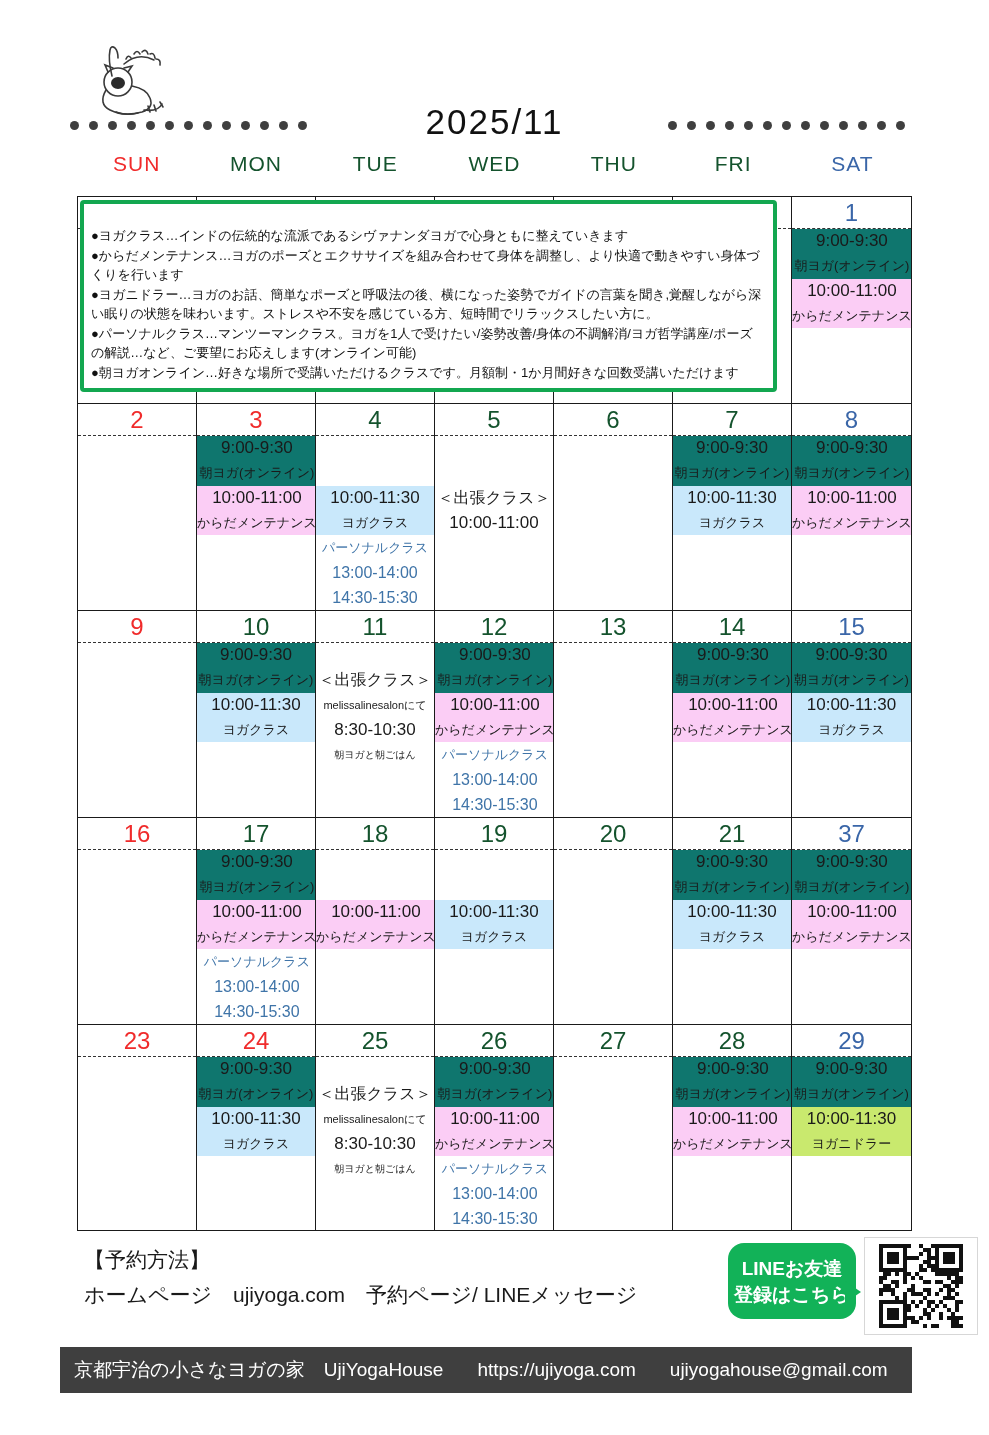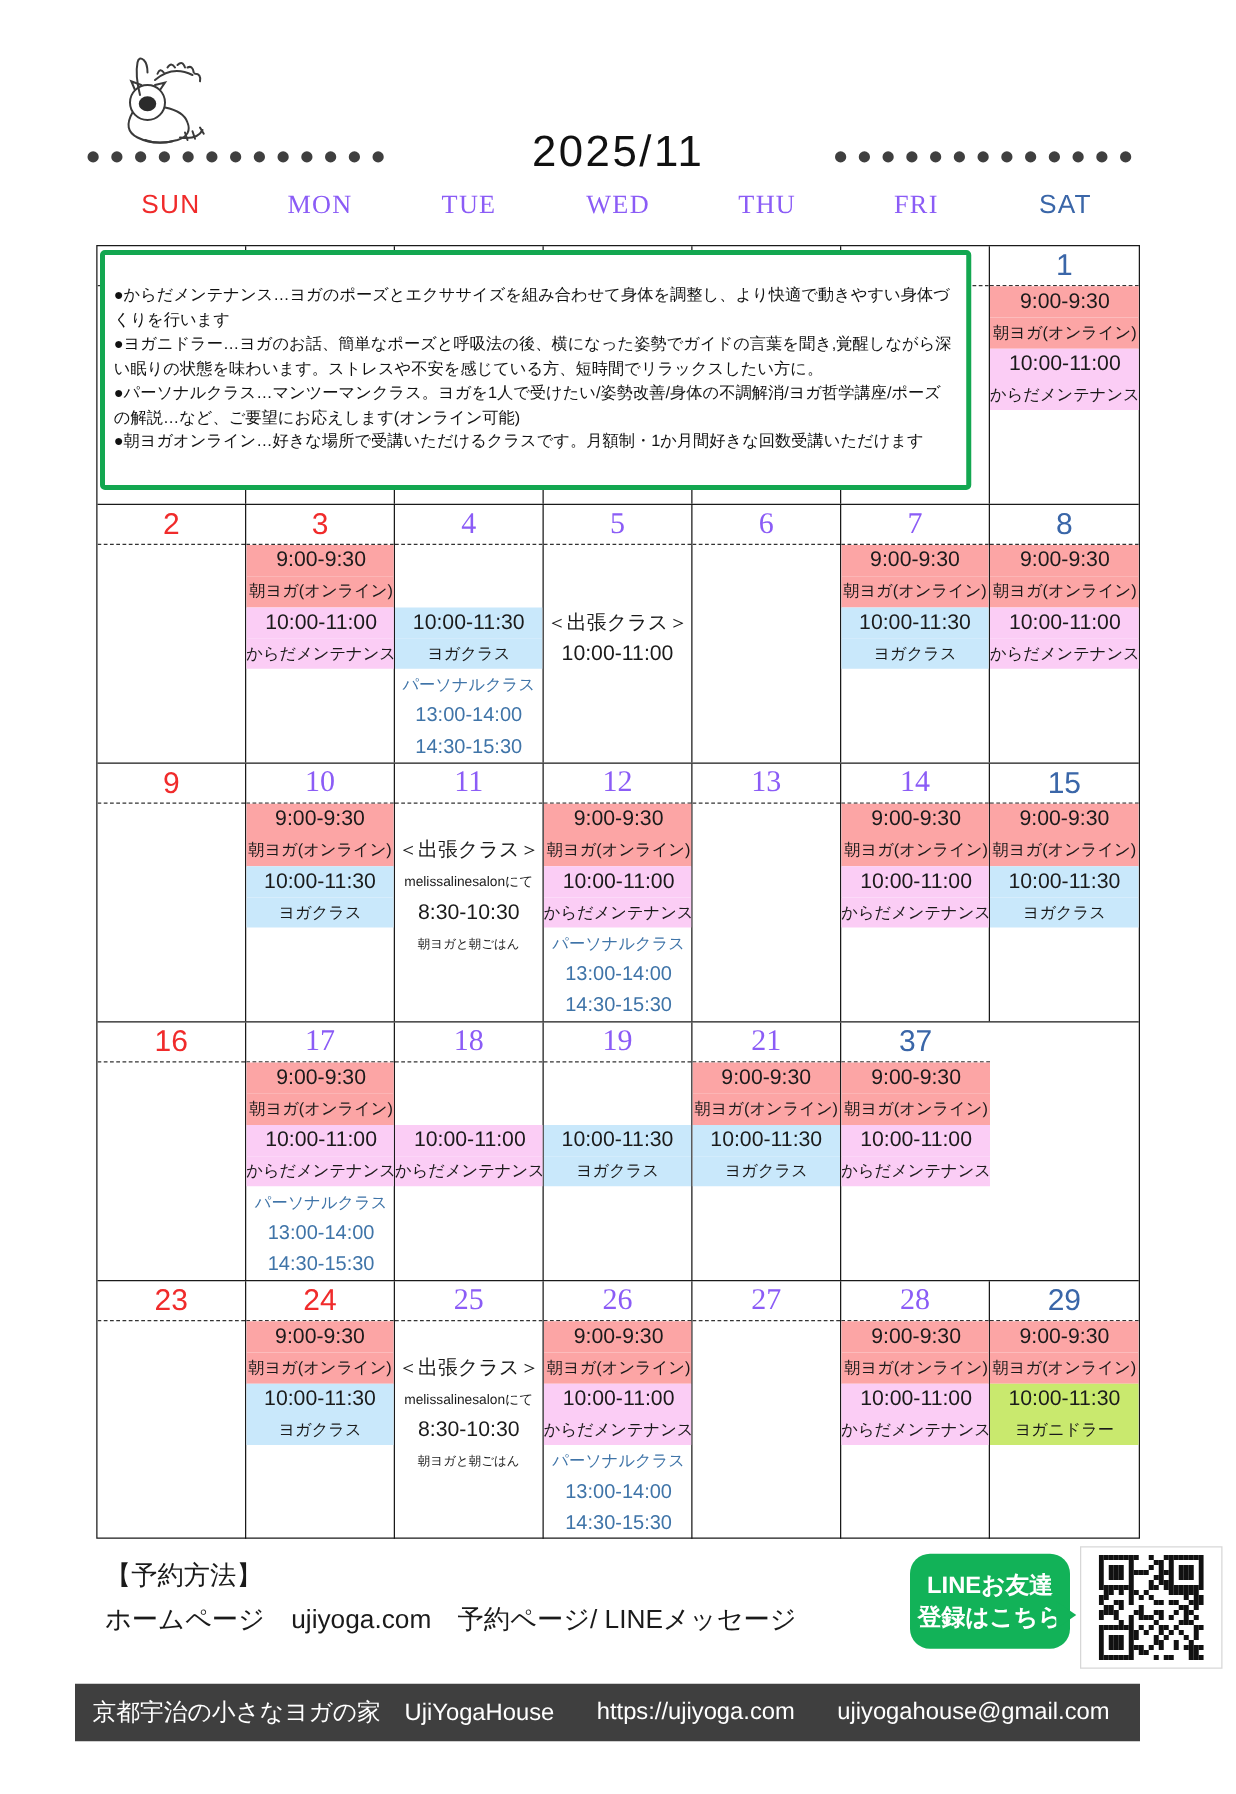--- a/index.html
+++ b/index.html
@@ -12,42 +12,42 @@
   .dots .dot{width:9px;height:9px;border-radius:50%;background:#3f3f3f;}
   .dots-left{left:70px;}
   .dots-right{left:668px;}
   .title{position:absolute;left:0;top:102px;width:989px;text-align:center;
          font-size:35px;letter-spacing:2px;color:#111;}
 
   
   .day-headers{position:absolute;left:77px;top:148px;width:835px;height:31px;
                display:grid;grid-template-columns:repeat(7,1fr);}
   .dh{display:flex;align-items:center;justify-content:center;font-size:21px;letter-spacing:1px;}
-  .c-red{color:#f02b2b;} .c-blue{color:#3a66a8;} .c-black{color:#8b5cf6;font-family:Liberation Serif, serif;}
+  .c-red{color:#f02b2b;} .c-blue{color:#3a66a8;} .c-black{color:#14532d;}
 
   
   .calendar{position:absolute;left:77px;top:196px;width:835px;height:1035px;
             border:1px solid #1a1a1a;box-sizing:border-box;display:grid;
             grid-template-rows:repeat(5,1fr);background:#fff;}
   .week{display:grid;grid-template-columns:repeat(7,1fr);border-bottom:1px solid #1a1a1a;}
   .week:last-child{border-bottom:none;}
   .day{border-right:1px solid #1a1a1a;overflow:hidden;}
   .day:last-child{border-right:none;}
   .date{height:31px;line-height:31px;text-align:center;font-size:24px;
         border-bottom:1px dashed #333;}
   .lines{height:174px;display:grid;grid-template-rows:repeat(7,1fr);}
   .ln{display:flex;align-items:center;justify-content:center;white-space:nowrap;}
   .k-time{font-size:17px;}
   .k-name{font-size:13px;}
   .k-trip{font-size:16px;}
   .k-venue{font-size:11px;}
   .k-meal{font-size:10px;}
   .k-pname{font-size:13px;color:#3f74a8;text-align:center;}
   .k-ptime{font-size:16px;color:#3f74a8;}
-  .bg-yellow{background:#fca5a5;}
+  .bg-yellow{background:#0f766e;}
   .bg-pink{background:#fbcdf5;}
   .bg-blue{background:#c9e8fb;}
   .bg-green{background:#c9e96e;}
 
   
   .infobox{position:absolute;left:80px;top:200px;width:697px;height:192px;
            background:#fff;border:4px solid #13a750;border-radius:4px;box-sizing:border-box;
            padding:22px 7px 0 7px;z-index:4;}
   .infobox .bullet{font-size:13px;line-height:19.5px;color:#111;}
 
@@ -311,20 +311,24 @@
           </div>
         </div>
         <div class="day">
           <div class="date c-black">19</div>
           <div class="lines">
             <div class="ln k-time bg-blue" style="grid-row: 3;">10:00-11:30</div>
             <div class="ln k-name bg-blue" style="grid-row: 4;">ヨガクラス</div>
           </div>
         </div>
         <div class="day">
+          <div class="date c-black">20</div>
+          <div class="lines"></div>
+        </div>
+        <div class="day">
           <div class="date c-black">21</div>
           <div class="lines">
             <div class="ln k-time bg-yellow" style="grid-row: 1;">9:00-9:30</div>
             <div class="ln k-name bg-yellow" style="grid-row: 2;">朝ヨガ(オンライン)</div>
             <div class="ln k-time bg-blue" style="grid-row: 3;">10:00-11:30</div>
             <div class="ln k-name bg-blue" style="grid-row: 4;">ヨガクラス</div>
           </div>
         </div>
         <div class="day">
           <div class="date c-blue">37</div>
@@ -390,20 +394,21 @@
             <div class="ln k-time bg-yellow" style="grid-row: 1;">9:00-9:30</div>
             <div class="ln k-name bg-yellow" style="grid-row: 2;">朝ヨガ(オンライン)</div>
             <div class="ln k-time bg-green" style="grid-row: 3;">10:00-11:30</div>
             <div class="ln k-name bg-green" style="grid-row: 4;">ヨガニドラー</div>
           </div>
         </div>
       </div>
     </div>
 
   <div class="infobox">
+      <div class="bullet">●ヨガクラス…インドの伝統的な流派であるシヴァナンダヨガで心身ともに整えていきます</div>
       <div class="bullet">●からだメンテナンス…ヨガのポーズとエクササイズを組み合わせて身体を調整し、より快適で動きやすい身体づくりを行います</div>
       <div class="bullet">●ヨガニドラー…ヨガのお話、簡単なポーズと呼吸法の後、横になった姿勢でガイドの言葉を聞き,覚醒しながら深い眠りの状態を味わいます。ストレスや不安を感じている方、短時間でリラックスしたい方に。</div>
       <div class="bullet">●パーソナルクラス…マンツーマンクラス。ヨガを1人で受けたい/姿勢改善/身体の不調解消/ヨガ哲学講座/ポーズの解説…など、ご要望にお応えします(オンライン可能)</div>
       <div class="bullet">●朝ヨガオンライン…好きな場所で受講いただけるクラスです。月額制・1か月間好きな回数受講いただけます</div>
     </div>
 
   <div class="booking-title">【予約方法】</div>
   <div class="booking-line">ホームページ　ujiyoga.com　予約ページ/ LINEメッセージ</div>
 
   <div class="line-bubble">

